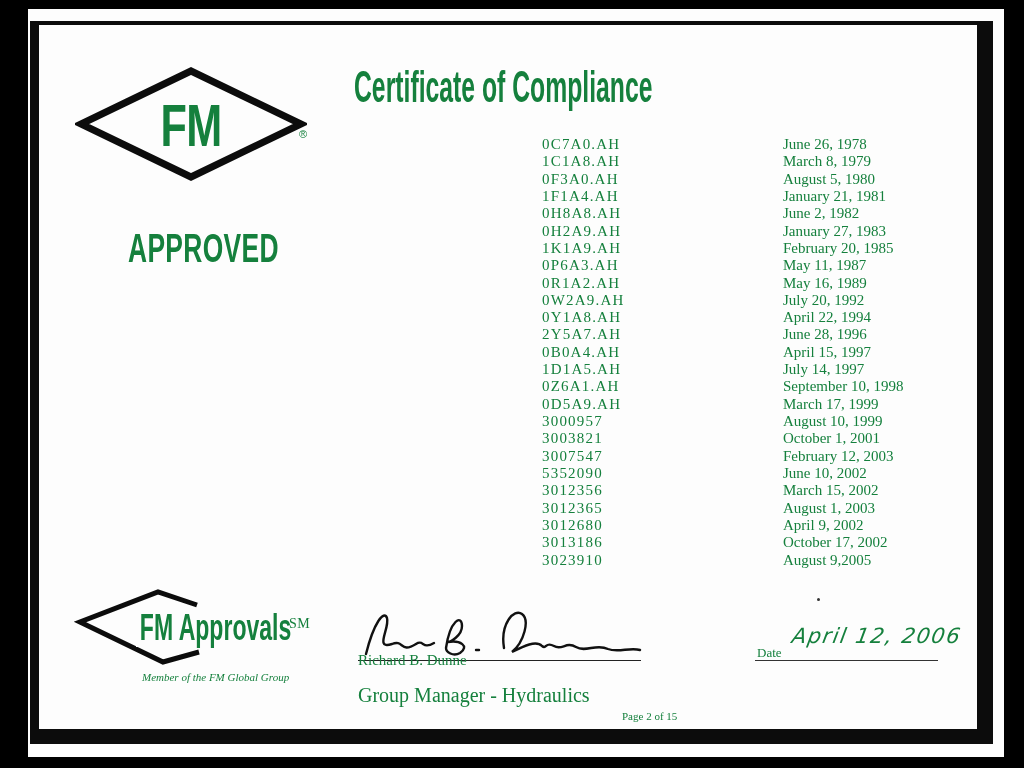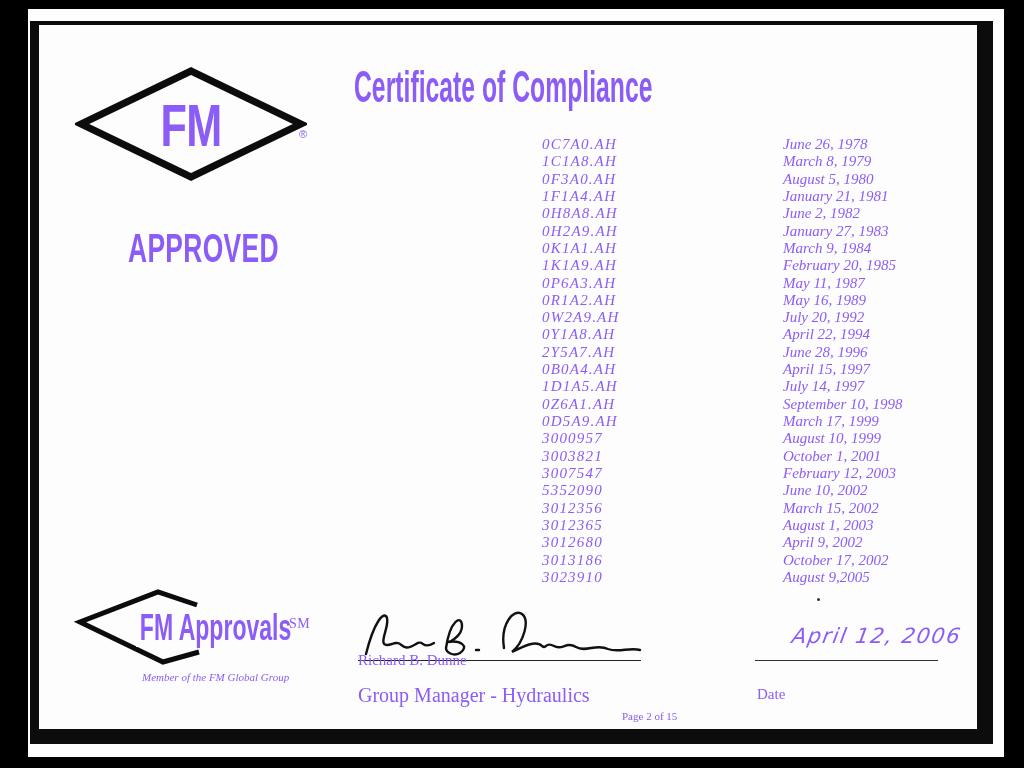--- a/index.html
+++ b/index.html
@@ -1,17 +1,17 @@
 <!DOCTYPE html>
 <html><head>
 <meta charset="utf-8">
 <style>
   html,body{margin:0;padding:0;background:#000;}
   .stage{position:relative;width:1024px;height:768px;background:#000;overflow:hidden;
-         font-family:"Liberation Serif",serif;color:#8b5cf6;}
+         font-family:"Liberation Serif",serif;color:#15803d;}
   .paper{position:absolute;left:28px;top:9px;width:976px;height:748px;background:#fdfdfd;}
   .frame{position:absolute;left:2px;top:12px;right:11px;bottom:13px;
          border-style:solid;border-color:#0c0c0c;border-width:4px 16px 15px 9px;}
 
   
   .fm-logo{position:absolute;left:47px;top:57px;width:240px;height:160px;}
   .fm-diamond{position:absolute;left:0;top:0;}
   .fm-monogram{position:absolute;left:0;top:30px;width:232px;text-align:center;
                font-family:"Liberation Sans",sans-serif;font-weight:bold;font-size:60px;line-height:60px;
                transform:scaleX(.72);transform-origin:center top;letter-spacing:-1px;}
@@ -20,22 +20,22 @@
                font-weight:bold;font-size:40px;line-height:40px;transform:scaleX(.66);
                transform-origin:left top;letter-spacing:0.5px;}
 
   .doc-title{position:absolute;left:326px;top:55px;font-family:"Liberation Sans",sans-serif;
              font-weight:bold;font-size:45px;line-height:45px;transform:scaleX(.55);
              transform-origin:left top;white-space:nowrap;letter-spacing:0;}
 
   
   .records{position:absolute;left:514px;top:127px;font-size:15px;}
   .record-row{height:17.32px;line-height:17.32px;white-space:nowrap;}
-  .record-id{display:inline-block;width:241px;letter-spacing:1.2px;font-style:italic;}
-  .record-date{display:inline-block;font-style:italic;}
+  .record-id{display:inline-block;width:241px;letter-spacing:1.2px;}
+  .record-date{display:inline-block;}
 
   
   .approvals-logo{position:absolute;left:40px;top:580px;width:260px;height:100px;text-align:center;}
   .approvals-diamond{position:absolute;left:0;top:0;}
   .approvals-name{position:absolute;left:68px;top:20px;font-family:"Liberation Sans",sans-serif;
                   font-weight:bold;font-size:36px;line-height:38px;transform:scaleX(.64);
                   transform-origin:left top;background:#fdfdfd;padding:0 6px;white-space:nowrap;}
   .approvals-sm{position:absolute;left:221px;top:27px;font-size:14px;letter-spacing:.5px;}
   .approvals-tagline{position:absolute;left:74px;top:82px;font-style:italic;font-size:11px;white-space:nowrap;}
 
@@ -44,21 +44,21 @@
   .sig-line{position:absolute;left:330px;top:651px;width:283px;border-top:1.5px solid #222;}
   .sig-name{position:absolute;left:330px;top:643px;font-size:15px;}
   .sig-role{position:absolute;left:330px;top:675px;font-size:20px;}
 
   
   .date-hand{position:absolute;left:762px;top:615px;font-family:"DejaVu Sans",sans-serif;
              font-style:italic;font-size:21px;letter-spacing:1.5px;transform:skewX(-10deg);
              transform-origin:left bottom;white-space:nowrap;}
   .ink-dot{position:absolute;left:789px;top:589px;width:3px;height:3px;background:#333;border-radius:50%;}
   .date-line{position:absolute;left:727px;top:651px;width:183px;border-top:1.5px solid #333;}
-  .date-label{position:absolute;left:729px;top:677px;font-size:15px;}
+  .date-label{position:absolute;left:729px;top:636px;font-size:13px;}
 
   .footer{position:absolute;left:594px;top:701px;font-size:11px;}
 </style>
 </head>
 <body>
 
 <div class="stage">
   <div class="paper">
     <div class="frame"></div>
 
@@ -73,21 +73,20 @@
 
     <div class="doc-title">Certificate of Compliance</div>
 
     <div class="records">
         <div class="record-row"><span class="record-id">0C7A0.AH</span><span class="record-date">June 26, 1978</span></div>
         <div class="record-row"><span class="record-id">1C1A8.AH</span><span class="record-date">March 8, 1979</span></div>
         <div class="record-row"><span class="record-id">0F3A0.AH</span><span class="record-date">August 5, 1980</span></div>
         <div class="record-row"><span class="record-id">1F1A4.AH</span><span class="record-date">January 21, 1981</span></div>
         <div class="record-row"><span class="record-id">0H8A8.AH</span><span class="record-date">June 2, 1982</span></div>
         <div class="record-row"><span class="record-id">0H2A9.AH</span><span class="record-date">January 27, 1983</span></div>
-        <div class="record-row"><span class="record-id">0K1A1.AH</span><span class="record-date">March 9, 1984</span></div>
         <div class="record-row"><span class="record-id">1K1A9.AH</span><span class="record-date">February 20, 1985</span></div>
         <div class="record-row"><span class="record-id">0P6A3.AH</span><span class="record-date">May 11, 1987</span></div>
         <div class="record-row"><span class="record-id">0R1A2.AH</span><span class="record-date">May 16, 1989</span></div>
         <div class="record-row"><span class="record-id">0W2A9.AH</span><span class="record-date">July 20, 1992</span></div>
         <div class="record-row"><span class="record-id">0Y1A8.AH</span><span class="record-date">April 22, 1994</span></div>
         <div class="record-row"><span class="record-id">2Y5A7.AH</span><span class="record-date">June 28, 1996</span></div>
         <div class="record-row"><span class="record-id">0B0A4.AH</span><span class="record-date">April 15, 1997</span></div>
         <div class="record-row"><span class="record-id">1D1A5.AH</span><span class="record-date">July 14, 1997</span></div>
         <div class="record-row"><span class="record-id">0Z6A1.AH</span><span class="record-date">September 10, 1998</span></div>
         <div class="record-row"><span class="record-id">0D5A9.AH</span><span class="record-date">March 17, 1999</span></div>

